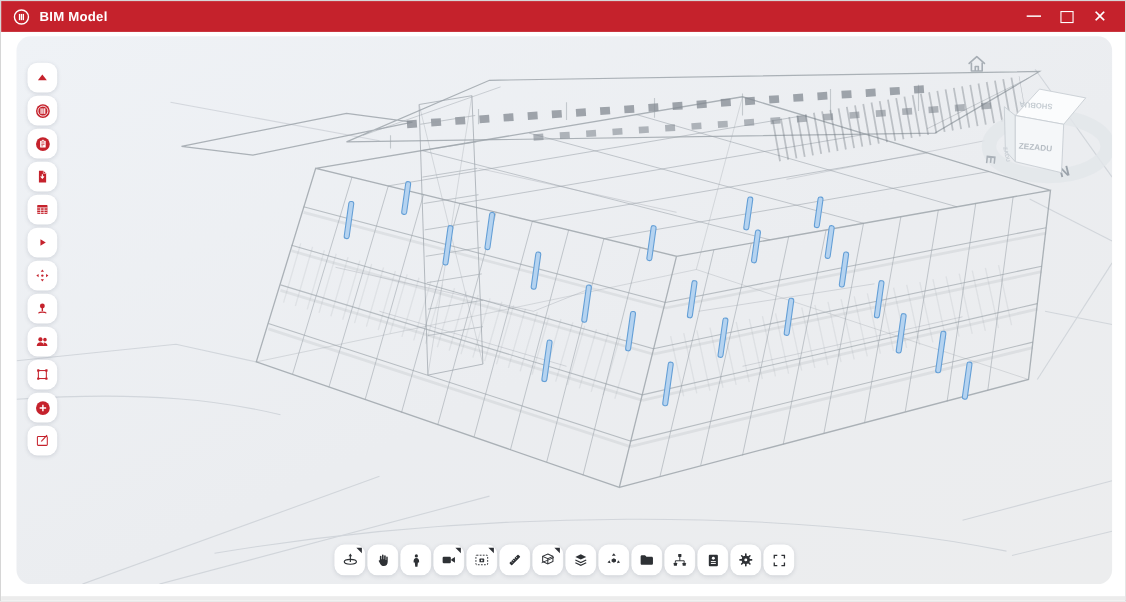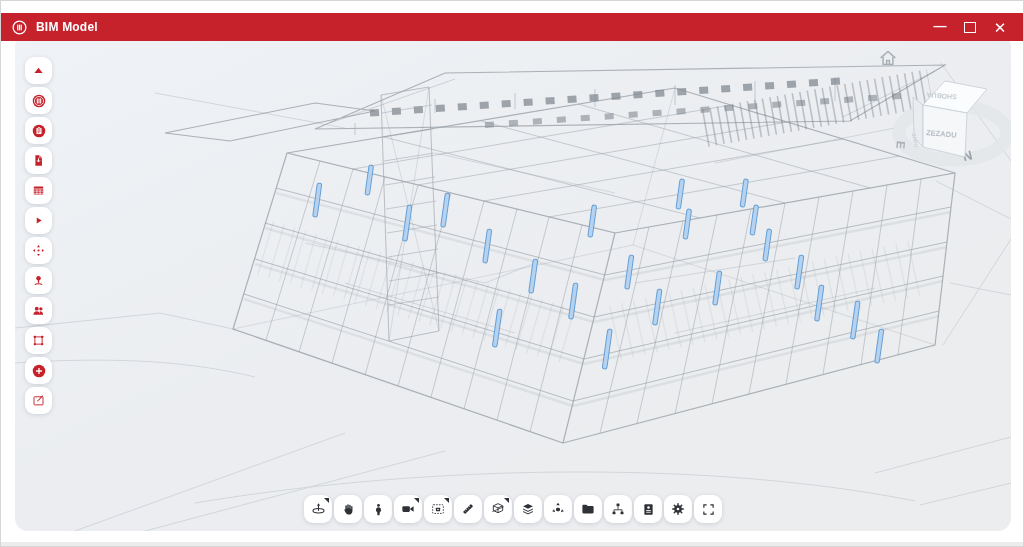--- a/index.html
+++ b/index.html
@@ -1,20 +1,20 @@
 <!DOCTYPE html>
 <html><head>
 <meta charset="utf-8">
 <style>
   html,body{margin:0;padding:0;background:#ffffff;}
   .window{position:relative;width:1024px;height:547px;background:#fff;overflow:hidden;
           font-family:"Liberation Sans",sans-serif;box-sizing:border-box;border:1px solid #d6d6d6;}
   
   .titlebar{position:absolute;left:0;top:0;right:0;height:28px;background:#c5222c;
-            display:flex;align-items:center;padding:0 10px;color:#fff;z-index:20;margin-top:12px;}
+            display:flex;align-items:center;padding:0 10px;color:#fff;z-index:20;}
   .logo{width:17px;height:17px;margin-right:8px;flex:0 0 auto;display:flex;}
   .title{font-size:12px;font-weight:700;letter-spacing:.2px;}
   .win-controls{margin-left:auto;display:flex;align-items:center;gap:4px;}
   .win-btn{width:26px;height:24px;display:flex;align-items:center;justify-content:center;
            color:#fff;font-size:14px;line-height:1;background:transparent;border:none;cursor:pointer;}
   .max-box{width:10px;height:9px;border:1.6px solid #fff;display:inline-block;}
   .min-glyph{font-weight:700;font-size:13px;position:relative;top:-2px;}
   .close-glyph{font-size:15px;}
   
   .frame{position:absolute;left:0;top:28px;right:0;bottom:0;background:#fff;}

